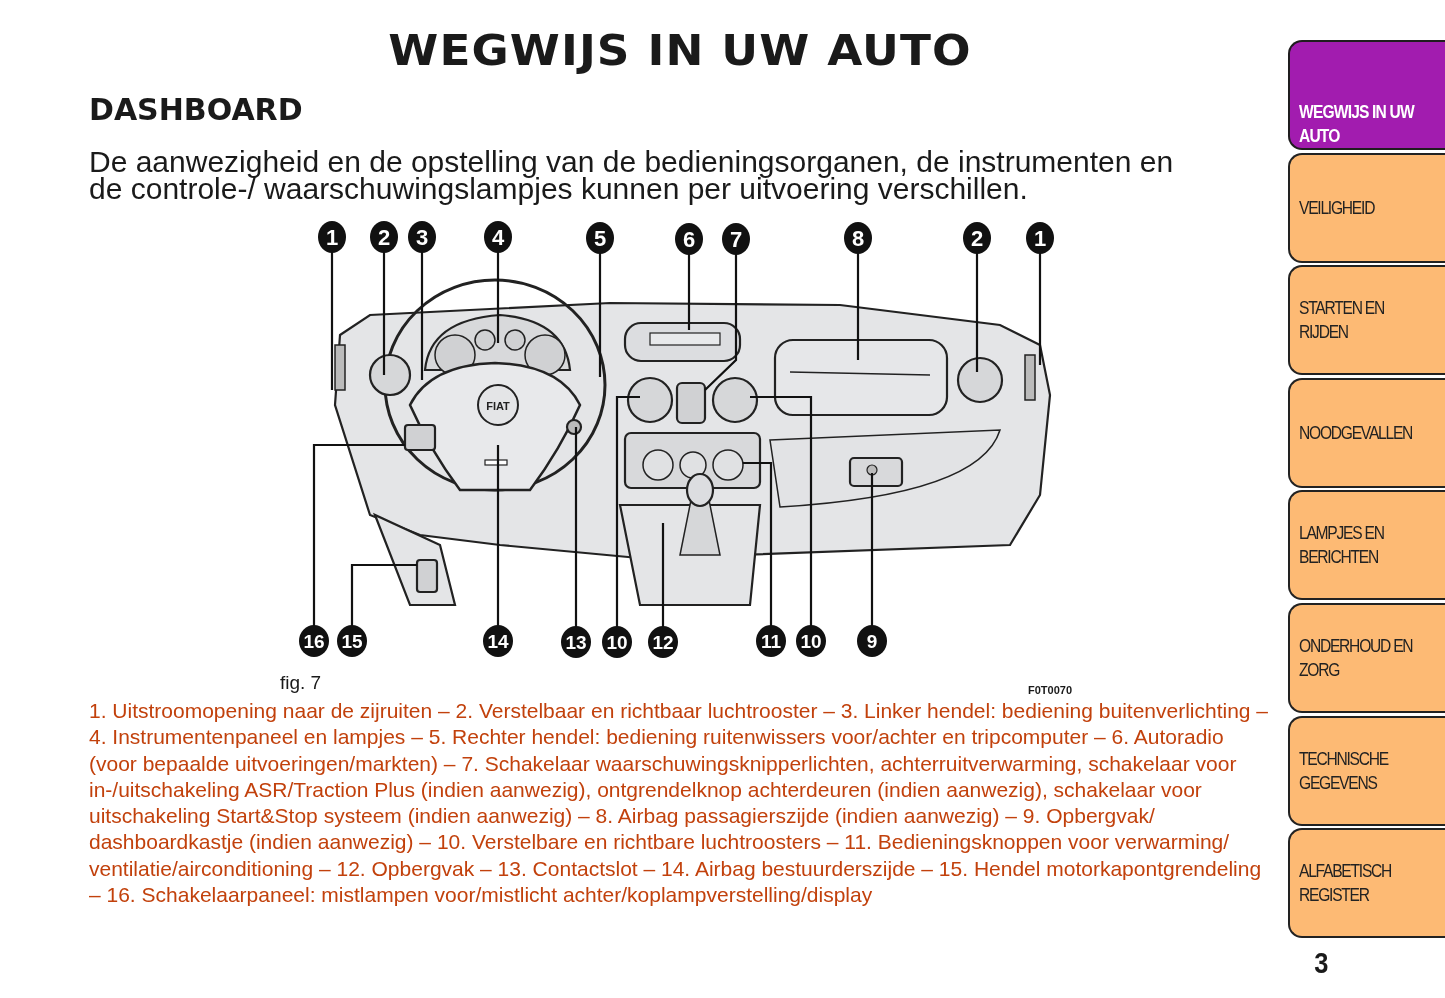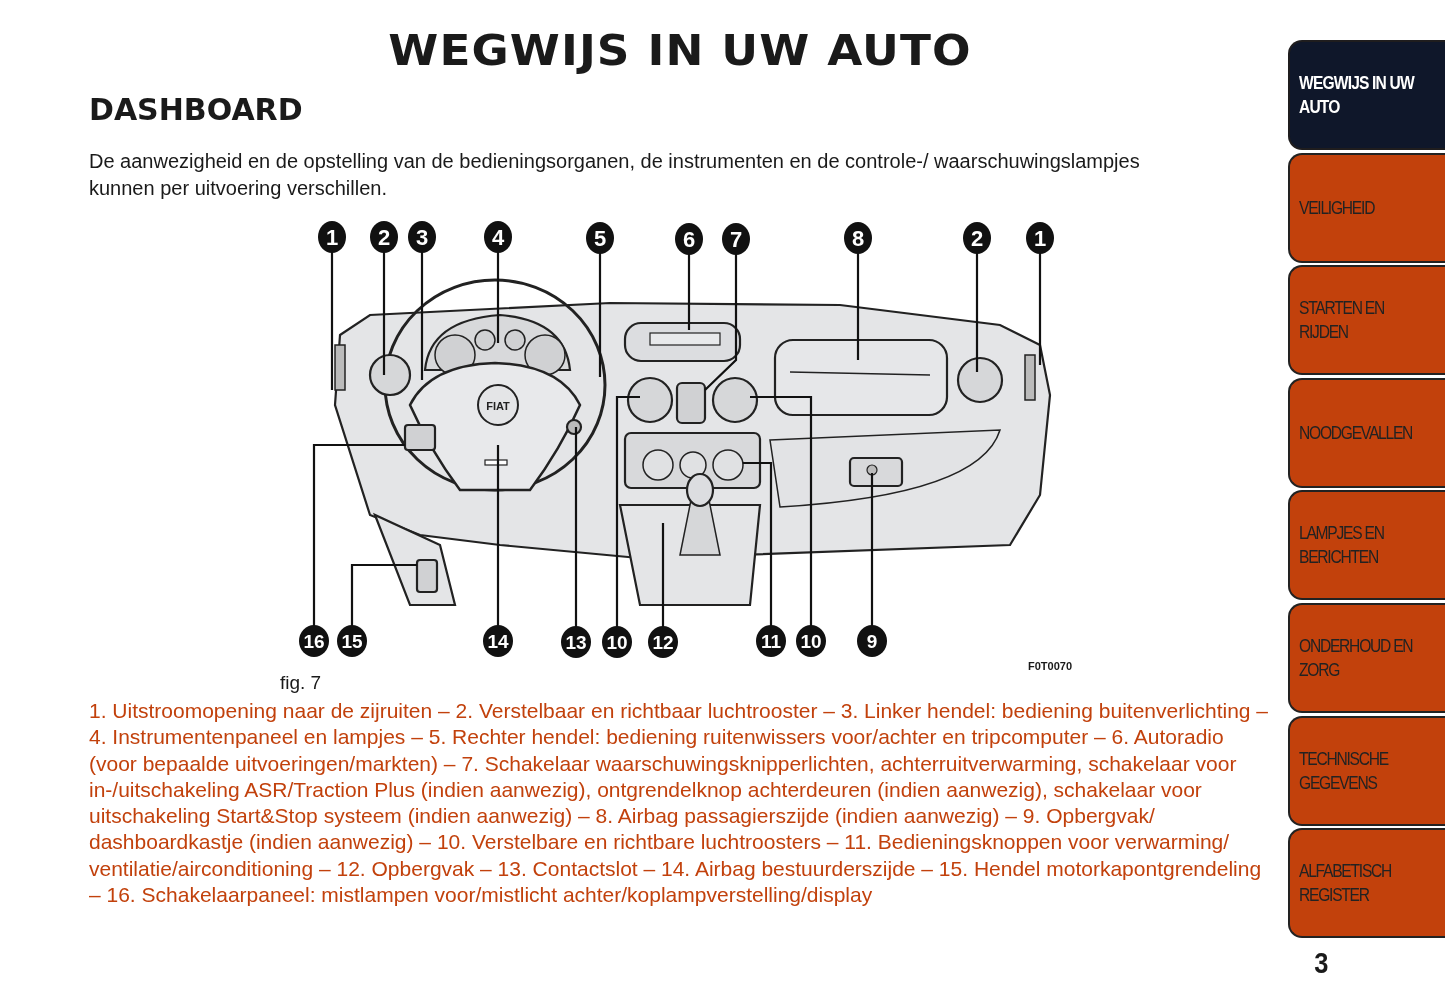--- a/index.html
+++ b/index.html
@@ -3,30 +3,30 @@
 <meta charset="utf-8">
 <style>
   html, body { margin: 0; padding: 0; background: #ffffff; }
   body { width: 1445px; height: 998px; position: relative; overflow: hidden;
          font-family: "Liberation Sans", sans-serif; color: #1a1a1a; }
   .page-title { position: absolute; left: 0; width: 1360px; top: 26px; text-align: center;
          font-family: "DejaVu Sans", sans-serif; font-weight: bold; font-size: 42px;
          letter-spacing: 1px; color: #1a1a1a; transform: scaleX(1.08); }
   .section-title { position: absolute; left: 89px; top: 92px; font-family: "DejaVu Sans", sans-serif;
          font-weight: bold; font-size: 30px; color: #1a1a1a; }
-  .intro { position: absolute; left: 89px; top: 148px; width: 1100px; font-size: 20px; line-height: 27px; color: #1a1a1a; }
+  .intro { position: absolute; left: 89px; top: 148px; width: 1100px; font-size: 30px; line-height: 27px; color: #1a1a1a; }
   .figure { position: absolute; left: 280px; top: 215px; width: 810px; height: 480px; }
   .fig-label { position: absolute; left: 280px; top: 672px; font-size: 19px; }
-  .fig-code { position: absolute; left: 1028px; top: 660px; font-size: 11px; font-weight: bold; text-align: center; }
+  .fig-code { position: absolute; left: 1028px; top: 684px; font-size: 11px; font-weight: bold; text-align: center; }
   .legend { position: absolute; left: 89px; top: 698px; width: 1180px; font-size: 21px; line-height: 26.3px; color: #c2410c; }
   .tabs { position: absolute; left: 1288px; top: 40px; width: 157px; }
   .tab { position: relative; height: 110px; margin-bottom: 2.6px; border: 2px solid #222; border-right: none;
-         border-radius: 14px 0 0 14px; background: #c2410c; box-sizing: border-box;
+         border-radius: 14px 0 0 14px; background: #fdba74; box-sizing: border-box;
          display: flex; align-items: center; padding-left: 9px; }
-  .tab.active { background: #0f172a; border-color: #1f1d1e; }
+  .tab.active { background: #a21caf; border-color: #1f1d1e; align-items: flex-end; }
   .tab span { font-family: "Liberation Sans Narrow", "Liberation Sans", sans-serif; font-size: 19px; line-height: 24px;
          letter-spacing: -1.5px; color: #222; text-transform: uppercase; white-space: pre-line; transform: scaleX(0.82); transform-origin: left center; display: block; }
   .tab.active span { color: #fff; font-weight: bold; letter-spacing: -1px; }
   .page-number { position: absolute; left: 1313px; top: 946px; font-size: 30px; font-weight: bold; transform: scaleX(0.85); }
   svg text { font-family: "Liberation Sans", sans-serif; }
 </style>
 </head>
 <body>
 
 <div class="page-title">WEGWIJS IN UW AUTO</div>

